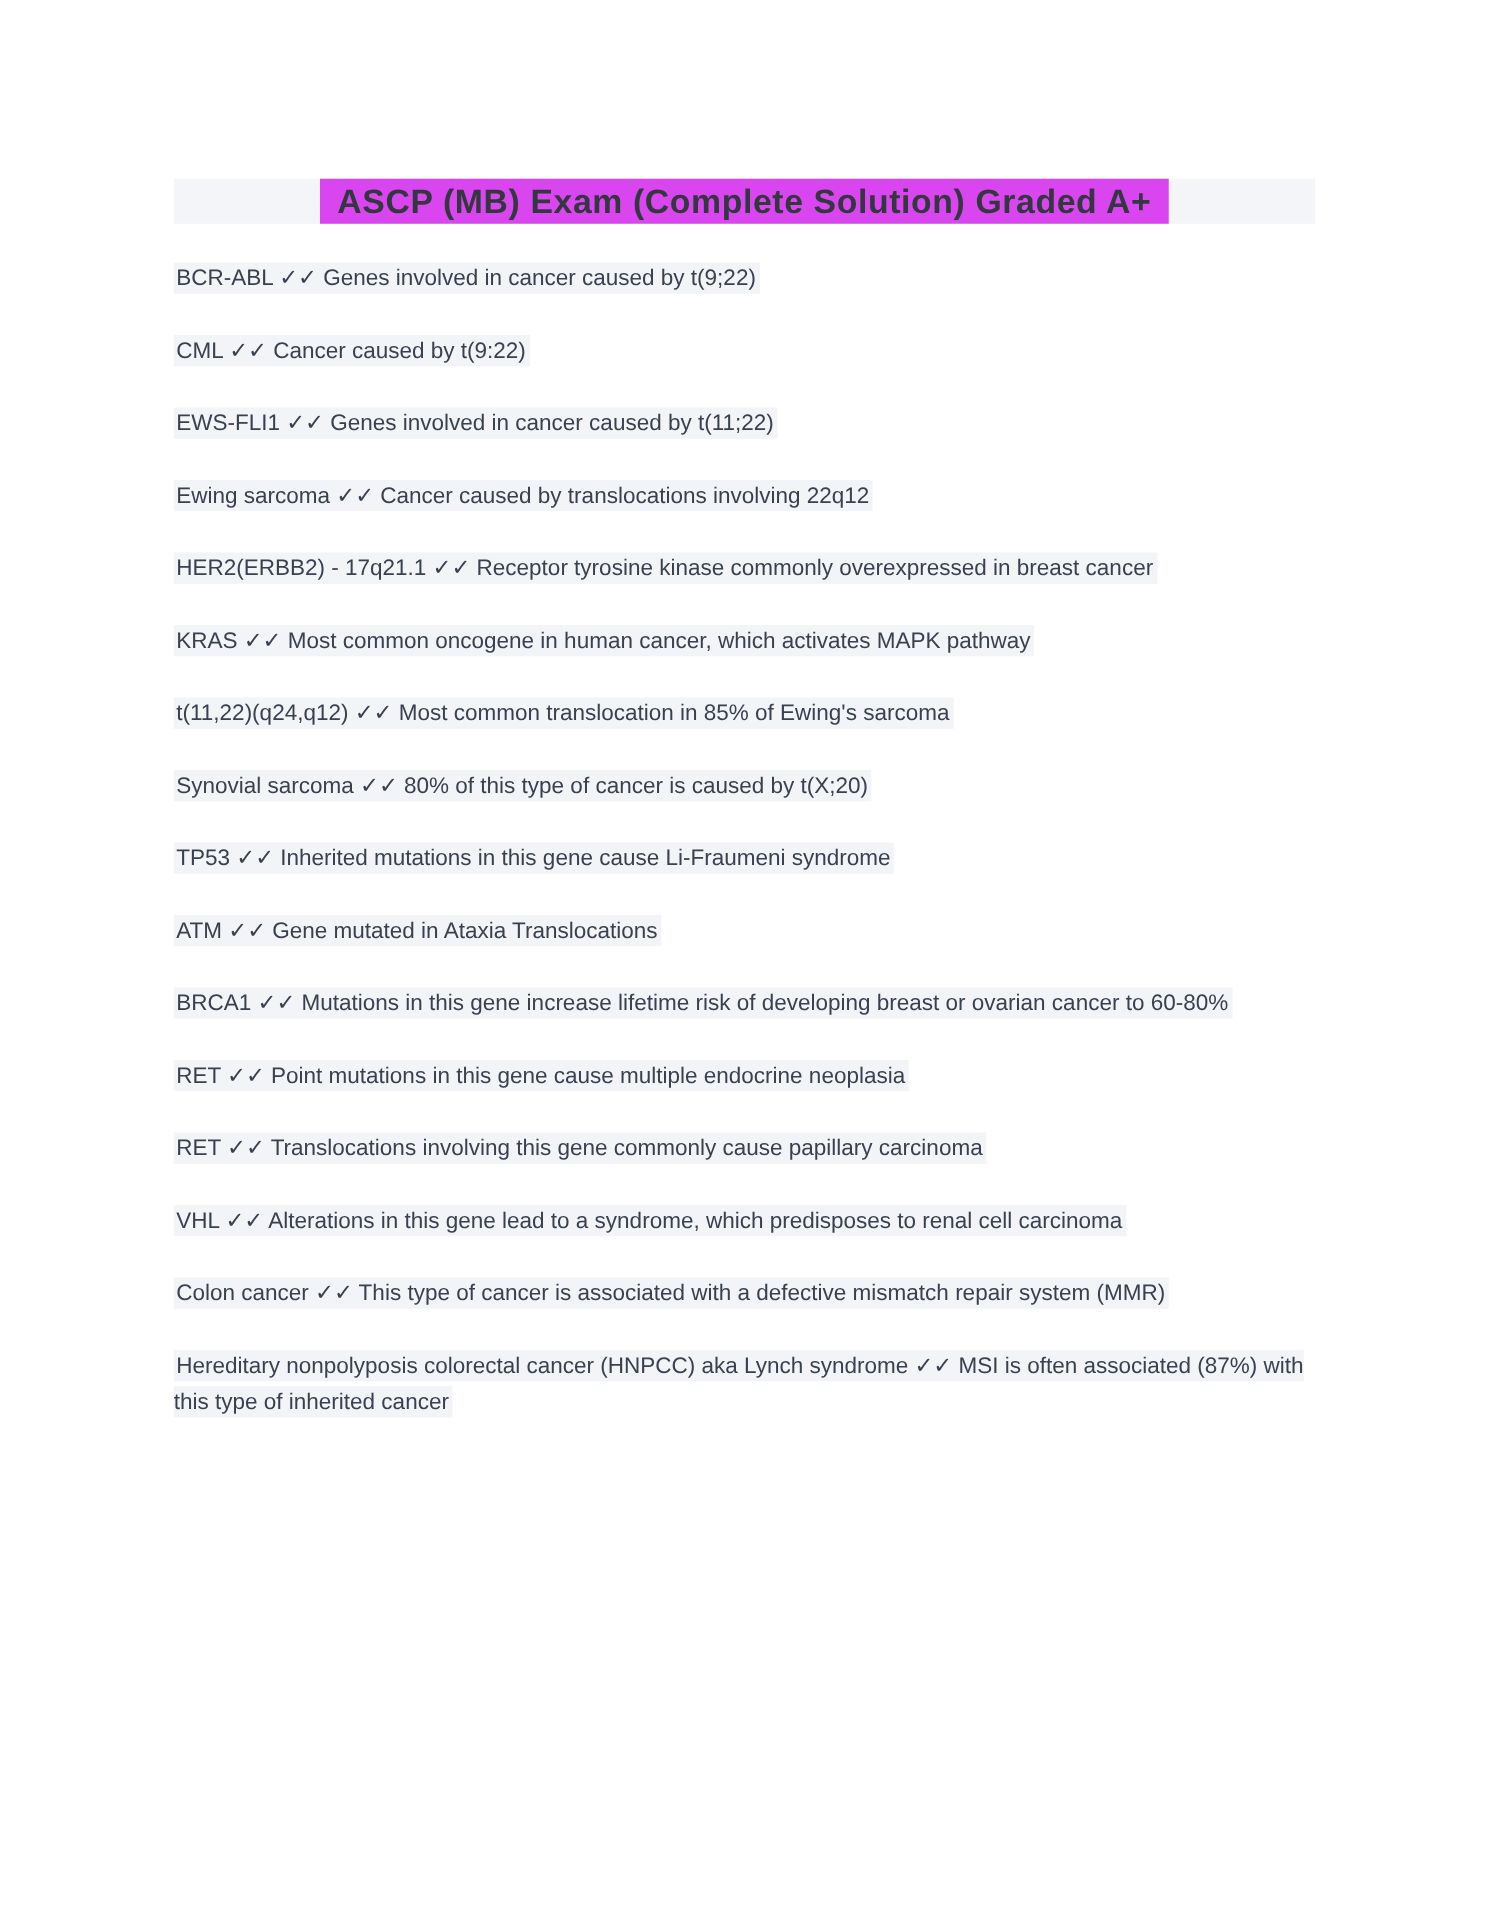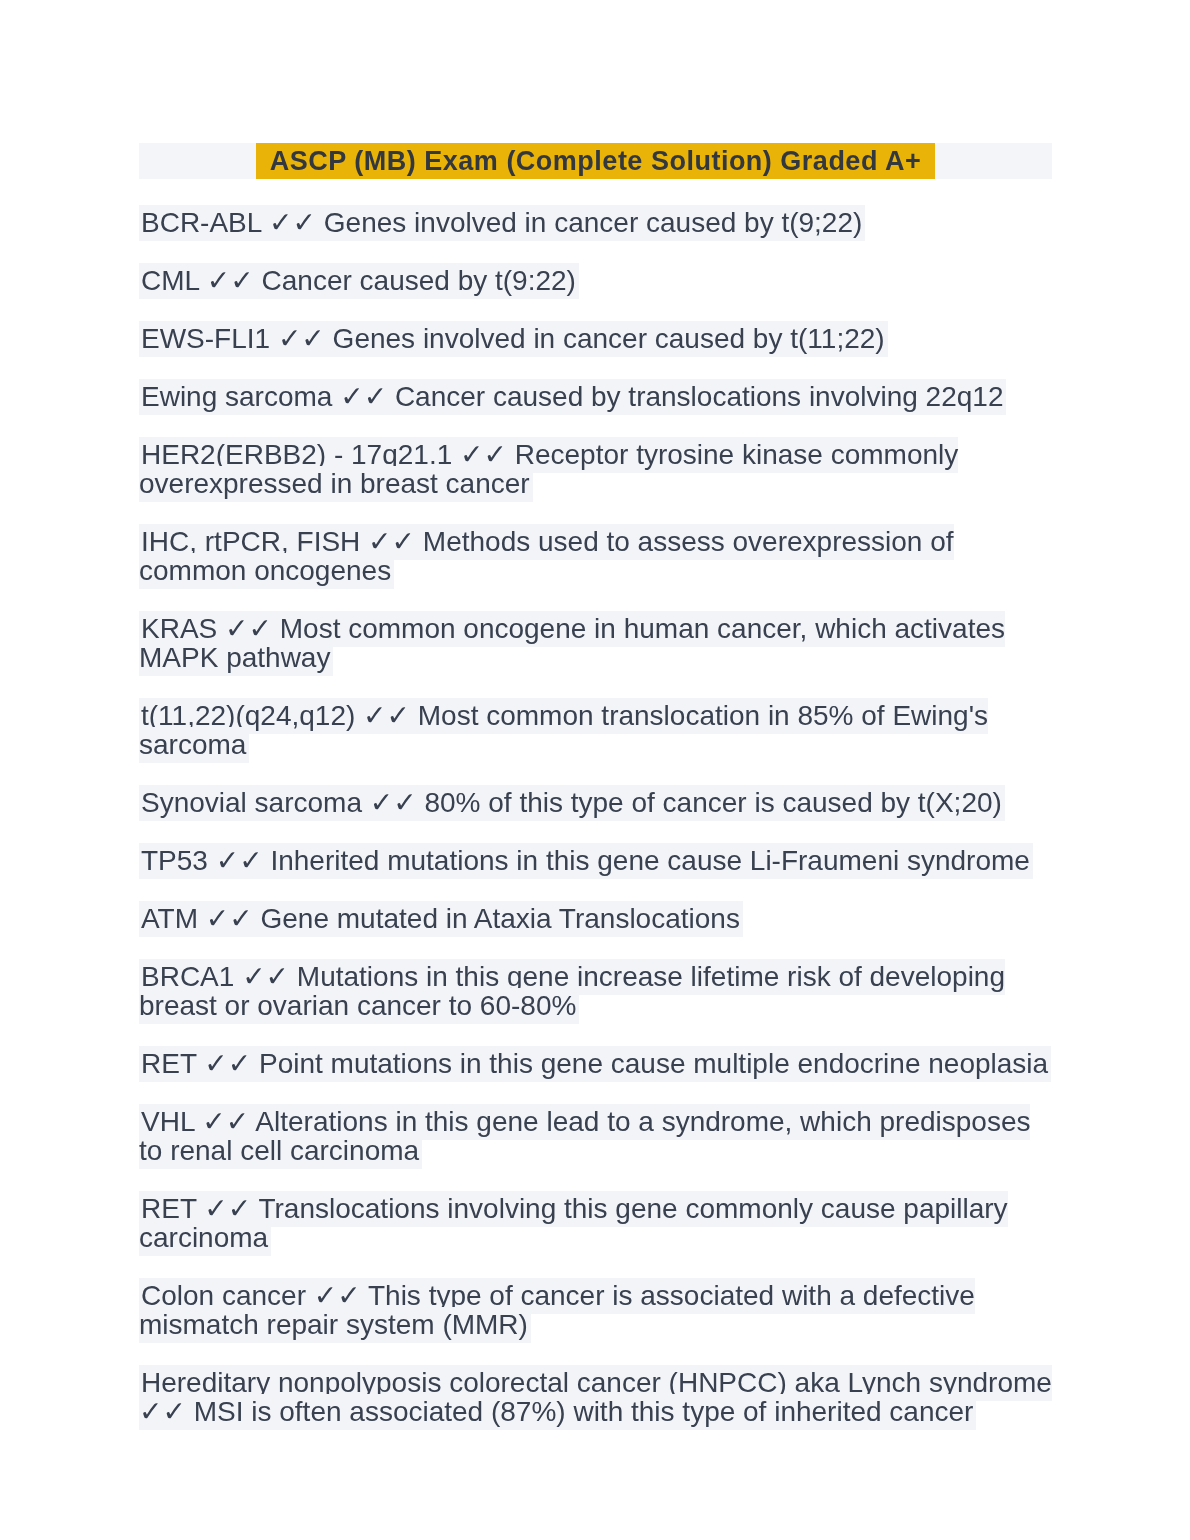--- a/index.html
+++ b/index.html
@@ -24,31 +24,31 @@
   .title-band {
     background: #f4f5f8;
     text-align: center;
     line-height: 36px;
     height: 36px;
     margin: 0 0 29px 0;
     white-space: nowrap;
   }
   .title-hl {
     display: inline-block;
-    background: #eab308;
+    background: #d946ef;
     color: #33383f;
     font-size: 27px;
     font-weight: 900;
     letter-spacing: 0.5px;
     padding: 0 14px;
     line-height: 36px;
   }
   p.qa {
     margin: 0 0 29px 0;
-    font-size: 28px;
+    font-size: 18px;
     line-height: 29px;
     color: #394150;
   }
   .hl {
     background: #f2f4f8;
     padding: 2px 3px 3px 2px;
   }
 </style>
 </head>
 <body>
@@ -57,27 +57,26 @@
   <div class="content">
     <div class="title-band">
       <span class="title-hl">ASCP (MB) Exam (Complete Solution) Graded A+</span>
     </div>
     <div>
         <p class="qa"><span class="hl">BCR-ABL ✓✓ Genes involved in cancer caused by t(9;22)</span></p>
         <p class="qa"><span class="hl">CML ✓✓ Cancer caused by t(9:22)</span></p>
         <p class="qa"><span class="hl">EWS-FLI1 ✓✓ Genes involved in cancer caused by t(11;22)</span></p>
         <p class="qa"><span class="hl">Ewing sarcoma ✓✓ Cancer caused by translocations involving 22q12</span></p>
         <p class="qa"><span class="hl">HER2(ERBB2) - 17q21.1 ✓✓ Receptor tyrosine kinase commonly overexpressed in breast cancer</span></p>
-        <p class="qa"><span class="hl">IHC, rtPCR, FISH ✓✓ Methods used to assess overexpression of common oncogenes</span></p>
         <p class="qa"><span class="hl">KRAS ✓✓ Most common oncogene in human cancer, which activates MAPK pathway</span></p>
         <p class="qa"><span class="hl">t(11,22)(q24,q12) ✓✓ Most common translocation in 85% of Ewing's sarcoma</span></p>
         <p class="qa"><span class="hl">Synovial sarcoma ✓✓ 80% of this type of cancer is caused by t(X;20)</span></p>
         <p class="qa"><span class="hl">TP53 ✓✓ Inherited mutations in this gene cause Li-Fraumeni syndrome</span></p>
         <p class="qa"><span class="hl">ATM ✓✓ Gene mutated in Ataxia Translocations</span></p>
         <p class="qa"><span class="hl">BRCA1 ✓✓ Mutations in this gene increase lifetime risk of developing breast or ovarian cancer to 60-80%</span></p>
         <p class="qa"><span class="hl">RET ✓✓ Point mutations in this gene cause multiple endocrine neoplasia</span></p>
+        <p class="qa"><span class="hl">RET ✓✓ Translocations involving this gene commonly cause papillary carcinoma</span></p>
         <p class="qa"><span class="hl">VHL ✓✓ Alterations in this gene lead to a syndrome, which predisposes to renal cell carcinoma</span></p>
-        <p class="qa"><span class="hl">RET ✓✓ Translocations involving this gene commonly cause papillary carcinoma</span></p>
         <p class="qa"><span class="hl">Colon cancer ✓✓ This type of cancer is associated with a defective mismatch repair system (MMR)</span></p>
         <p class="qa"><span class="hl">Hereditary nonpolyposis colorectal cancer (HNPCC) aka Lynch syndrome ✓✓ MSI is often associated (87%) with this type of inherited cancer</span></p>
       </div>
   </div>
 </div>
 
 </body></html>

